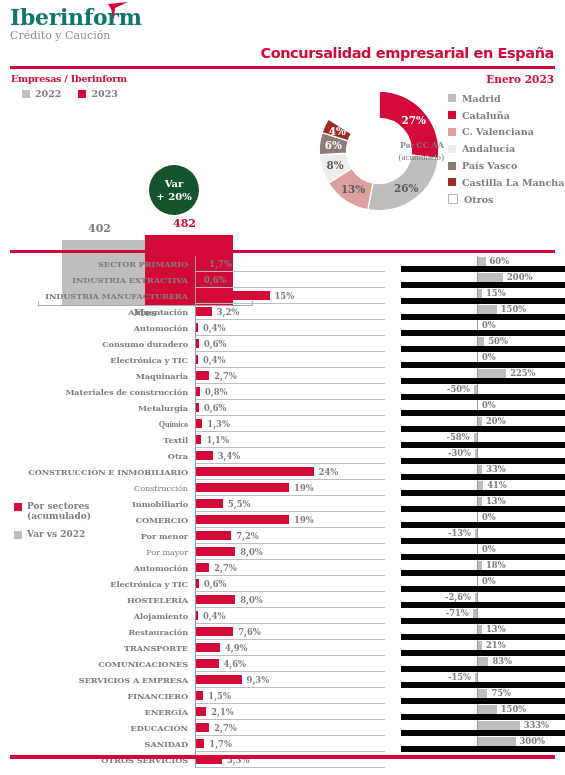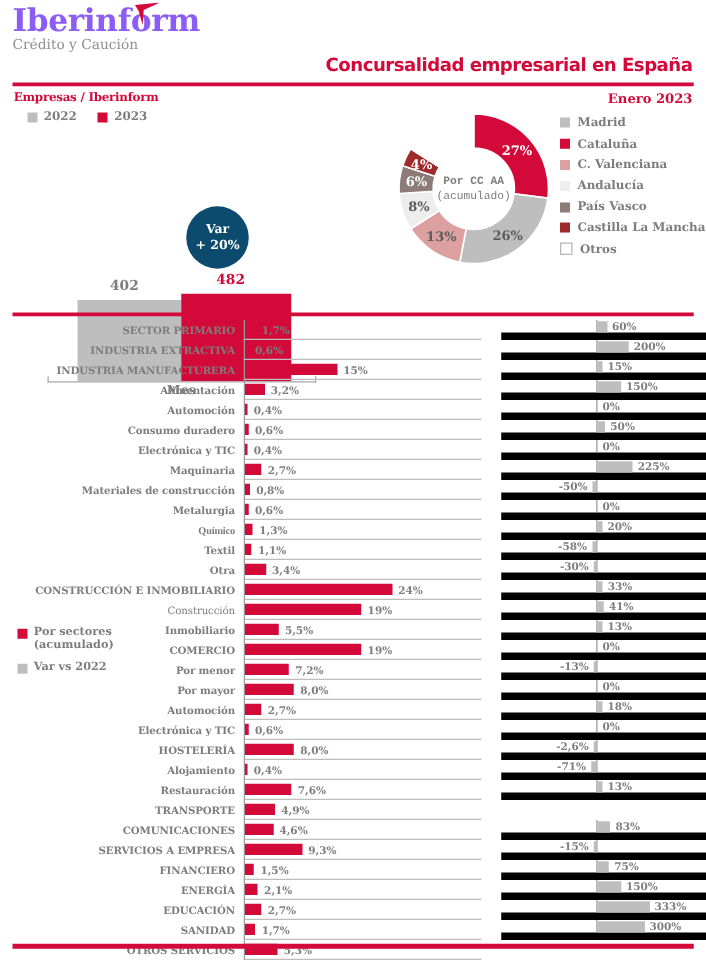--- a/index.html
+++ b/index.html
@@ -9,22 +9,22 @@
     font-family:"DejaVu Serif", serif;
     color:#8a8a8a;
     overflow:hidden;
     position:relative;
   }
   
   .header{position:absolute;left:0;top:0;width:565px;height:70px;}
   .logo-wrap{position:absolute;left:10px;top:6px;}
   .logo-word{
     font-family:"DejaVu Serif", serif;
-    font-weight:bold;font-size:25px;letter-spacing:-0.3px;
-    color:#8b5cf6;line-height:22px;
+    font-weight:bold;font-size:22px;letter-spacing:-0.3px;
+    color:#0f766e;line-height:22px;
   }
   .logo-sub{
     font-family:"DejaVu Serif", serif;
     font-size:11px;color:#8f8f8f;line-height:13px;margin-top:1px;
   }
   .logo-swoosh{position:absolute;left:108px;top:2px;}
   .title{
     position:absolute;right:11px;top:45px;
     font-family:"DejaVu Sans", sans-serif;
     font-weight:bold;font-size:14.5px;color:#D3093A;
@@ -40,21 +40,21 @@
     position:absolute;left:11px;top:3px;
     font-family:"DejaVu Serif", serif;font-weight:bold;font-size:9.5px;
     color:#D3093A;letter-spacing:-0.2px;
   }
   .blegend{position:absolute;left:22px;top:18px;display:flex;align-items:center;gap:5px;
            font-family:"DejaVu Serif", serif;font-weight:bold;font-size:9.5px;color:#7d7d7d;}
   .blegend .sw{width:8px;height:8px;display:inline-block;}
   .blegend .gap{width:7px;display:inline-block;}
   .varcircle{
     position:absolute;left:149px;top:95px;width:50px;height:50px;border-radius:50%;
-    background:#0c4a6e;color:#ffffff;
+    background:#14532d;color:#ffffff;
     font-family:"DejaVu Serif", serif;font-weight:bold;font-size:10px;
     display:flex;flex-direction:column;align-items:center;justify-content:center;line-height:13px;
   }
   .bars{position:absolute;left:0;top:0;width:290px;height:180px;}
   .bar2022{position:absolute;left:62px;top:170px;width:83px;height:65px;background:#BEBEBE;}
   .bar2023{position:absolute;left:145px;top:165px;width:88px;height:70px;background:#D3093A;}
   .bar-lbl{position:absolute;font-family:"DejaVu Serif", serif;font-weight:bold;font-size:11px;}
   .lbl-2022{left:88px;top:152px;color:#7d7d7d;}
   .lbl-2023{left:173px;top:147px;color:#D3093A;}
   .axis{position:absolute;left:38px;top:235px;width:215px;height:1px;background:#a8a8a8;}
@@ -65,22 +65,22 @@
 
   
   .panel-right{position:absolute;left:290px;top:70px;width:275px;height:180px;}
   .period{
     position:absolute;right:11px;top:3px;
     font-family:"DejaVu Serif", serif;font-weight:bold;font-size:10.5px;color:#D3093A;
   }
   .donut{position:absolute;left:24px;top:16px;width:130px;height:130px;}
   .donut-center{
     position:absolute;left:24px;top:16px;width:130px;height:130px;
-    display:flex;flex-direction:column;align-items:center;justify-content:center;
-    font-family:Liberation Mono, monospace;color:#7d7d7d;pointer-events:none;
+    display:flex;flex-direction:column;align-items:flex-end;justify-content:center;
+    font-family:Liberation Serif, serif;color:#7d7d7d;pointer-events:none;
   }
   .donut-center .l1{font-weight:bold;font-size:9px;}
   .donut-center .l2{font-size:9px;margin-top:2px;}
   .dlegend{position:absolute;left:158px;top:20px;}
   .dlegend .row{display:flex;align-items:center;gap:6px;height:16.8px;
     font-family:"DejaVu Serif", serif;font-weight:bold;font-size:9.5px;color:#7d7d7d;white-space:nowrap;}
   .dlegend .sw{width:8px;height:8px;flex:0 0 8px;display:inline-block;}
 
   
   .table{position:absolute;left:0;top:256px;width:565px;}
@@ -498,21 +498,21 @@
       <div class="spacer"></div>
       <div class="rcell">
         <div class="axisline"></div>
         <div class="rneg">
           <div class="rval left">-13%</div>
           <div class="rbar" style="width: 2px;"></div>
         </div>
       </div>
     </div>
     <div class="trow">
-      <div class="tlabel" style="font-weight: bold; padding-left: 36px;">Por mayor</div>
+      <div class="tlabel" style="font-weight: normal; padding-left: 36px;">Por mayor</div>
       <div class="lcell">
         <div class="lbar" style="width: 39.2px;"></div>
         <div class="lval">8,0%</div>
       </div>
       <div class="spacer"></div>
       <div class="rcell">
         <div class="axisline"></div>
         <div class="rpos">
           <div class="rbar" style="width: 0px;"></div>
           <div class="rval" style="margin-left: 4px;">0%</div>
@@ -594,20 +594,27 @@
         </div>
       </div>
     </div>
     <div class="trow">
       <div class="tlabel">TRANSPORTE</div>
       <div class="lcell">
         <div class="lbar" style="width: 24.01px;"></div>
         <div class="lval">4,9%</div>
       </div>
       <div class="spacer"></div>
+      <div class="rcell">
+        <div class="axisline"></div>
+        <div class="rpos">
+          <div class="rbar" style="width: 4px;"></div>
+          <div class="rval">21%</div>
+        </div>
+      </div>
     </div>
     <div class="trow">
       <div class="tlabel">COMUNICACIONES</div>
       <div class="lcell">
         <div class="lbar" style="width: 22.54px;"></div>
         <div class="lval">4,6%</div>
       </div>
       <div class="spacer"></div>
       <div class="rcell">
         <div class="axisline"></div>

